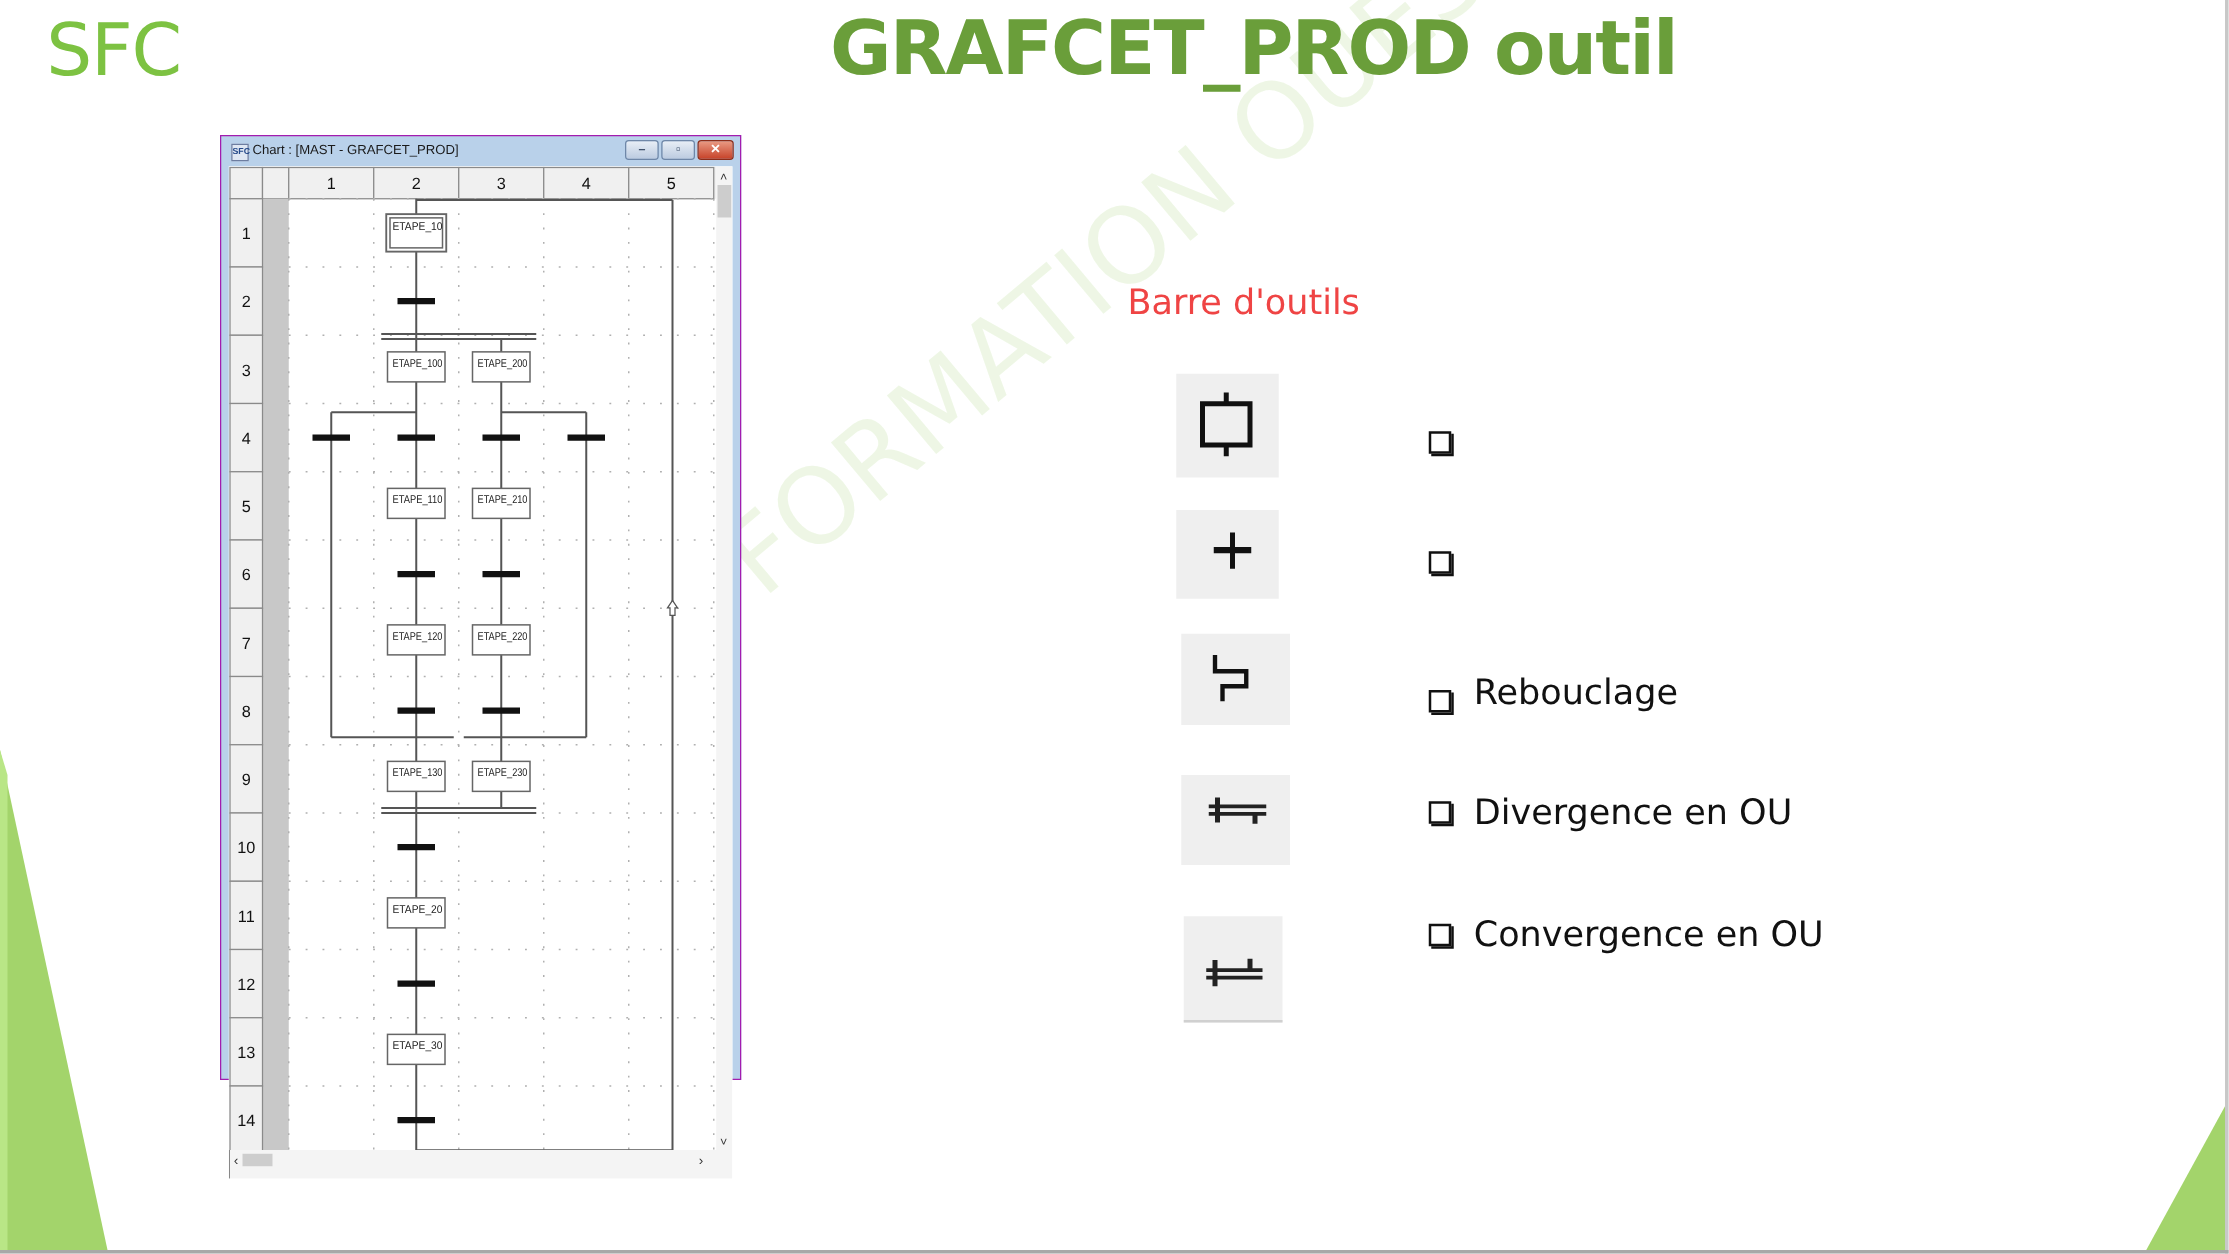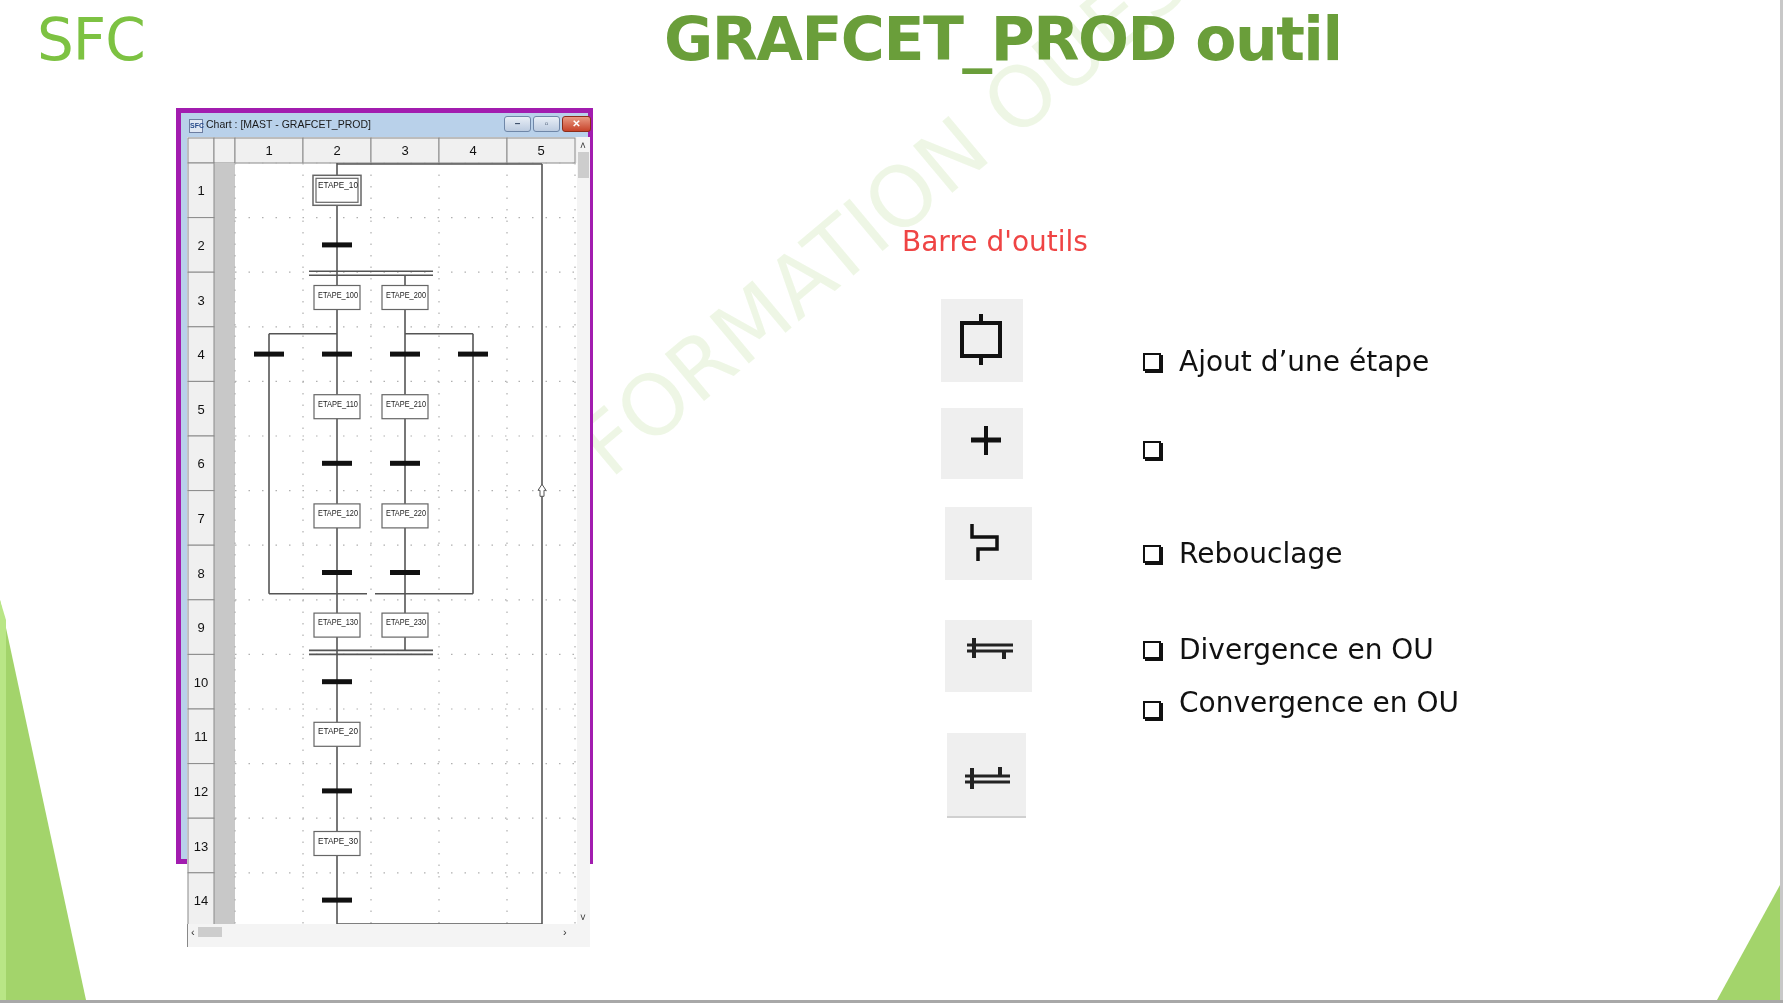--- a/index.html
+++ b/index.html
@@ -19,21 +19,21 @@
     font-family:"DejaVu Sans", sans-serif; letter-spacing:-1.5px;
   }
   .watermark {
     position:absolute; left:560px; top:420px; font-size:84px; color:#eaf5df; opacity:0.8;
     transform:rotate(-40deg); transform-origin:left top; white-space:nowrap;
     font-family:"DejaVu Sans", sans-serif; pointer-events:none;
   }
   
   .chart-window {
     position:absolute; left:176px; top:108px; width:417px; height:756px;
-    background:#b9d1ea; border:5px solid #a21caf; box-sizing:border-box;
+    background:#b9d1ea; border:1px solid #a21caf; box-sizing:border-box;
   }
   .win-titlebar { position:absolute; left:0; top:0; width:100%; height:24px; }
   .win-app-icon {
     position:absolute; left:8px; top:6px; width:12px; height:12px; background:#dfe7f3;
     border:1px solid #6d7da0; font-size:7px; line-height:12px; text-align:center; color:#264a8a; font-weight:bold;
   }
   .win-title { position:absolute; left:25px; top:5px; font-size:10.5px; color:#1a1a1a; }
   .win-btn { position:absolute; top:3px; height:16px; border-radius:3px; border:1px solid #6f87a8; box-sizing:border-box; }
   .win-btn.min { left:323px; width:27px; background:linear-gradient(#e8eef6,#bccbe0); }
   .win-btn.max { left:352px; width:27px; background:linear-gradient(#e8eef6,#bccbe0); }
@@ -249,29 +249,28 @@
   <svg width="79" height="83">
     <line x1="18" y1="43" x2="63" y2="43" stroke="#222" stroke-width="3"></line>
     <line x1="18" y1="49" x2="63" y2="49" stroke="#222" stroke-width="3"></line>
     <line x1="25" y1="35" x2="25" y2="56" stroke="#222" stroke-width="4"></line>
     <line x1="53" y1="34" x2="53" y2="43" stroke="#222" stroke-width="4"></line>
   </svg>
 </div>
 
 <div class="legend-item" style="top:345px;">
   <span class="legend-box"></span>
-  <span>Ajout d’une étape</span>
 </div>
 <div class="legend-item" style="top:441px;">
   <span class="legend-box"></span>
 </div>
-<div class="legend-item" style="top:537px;">
+<div class="legend-item" style="top:537px;align-items:flex-end;">
   <span class="legend-box"></span>
   <span>Rebouclage</span>
 </div>
 <div class="legend-item" style="top:633px;">
   <span class="legend-box"></span>
   <span>Divergence en OU</span>
 </div>
-<div class="legend-item" style="top:686px;align-items:flex-end;">
+<div class="legend-item" style="top:731px;">
   <span class="legend-box"></span>
   <span>Convergence en OU</span>
 </div>
 
 </body></html>

